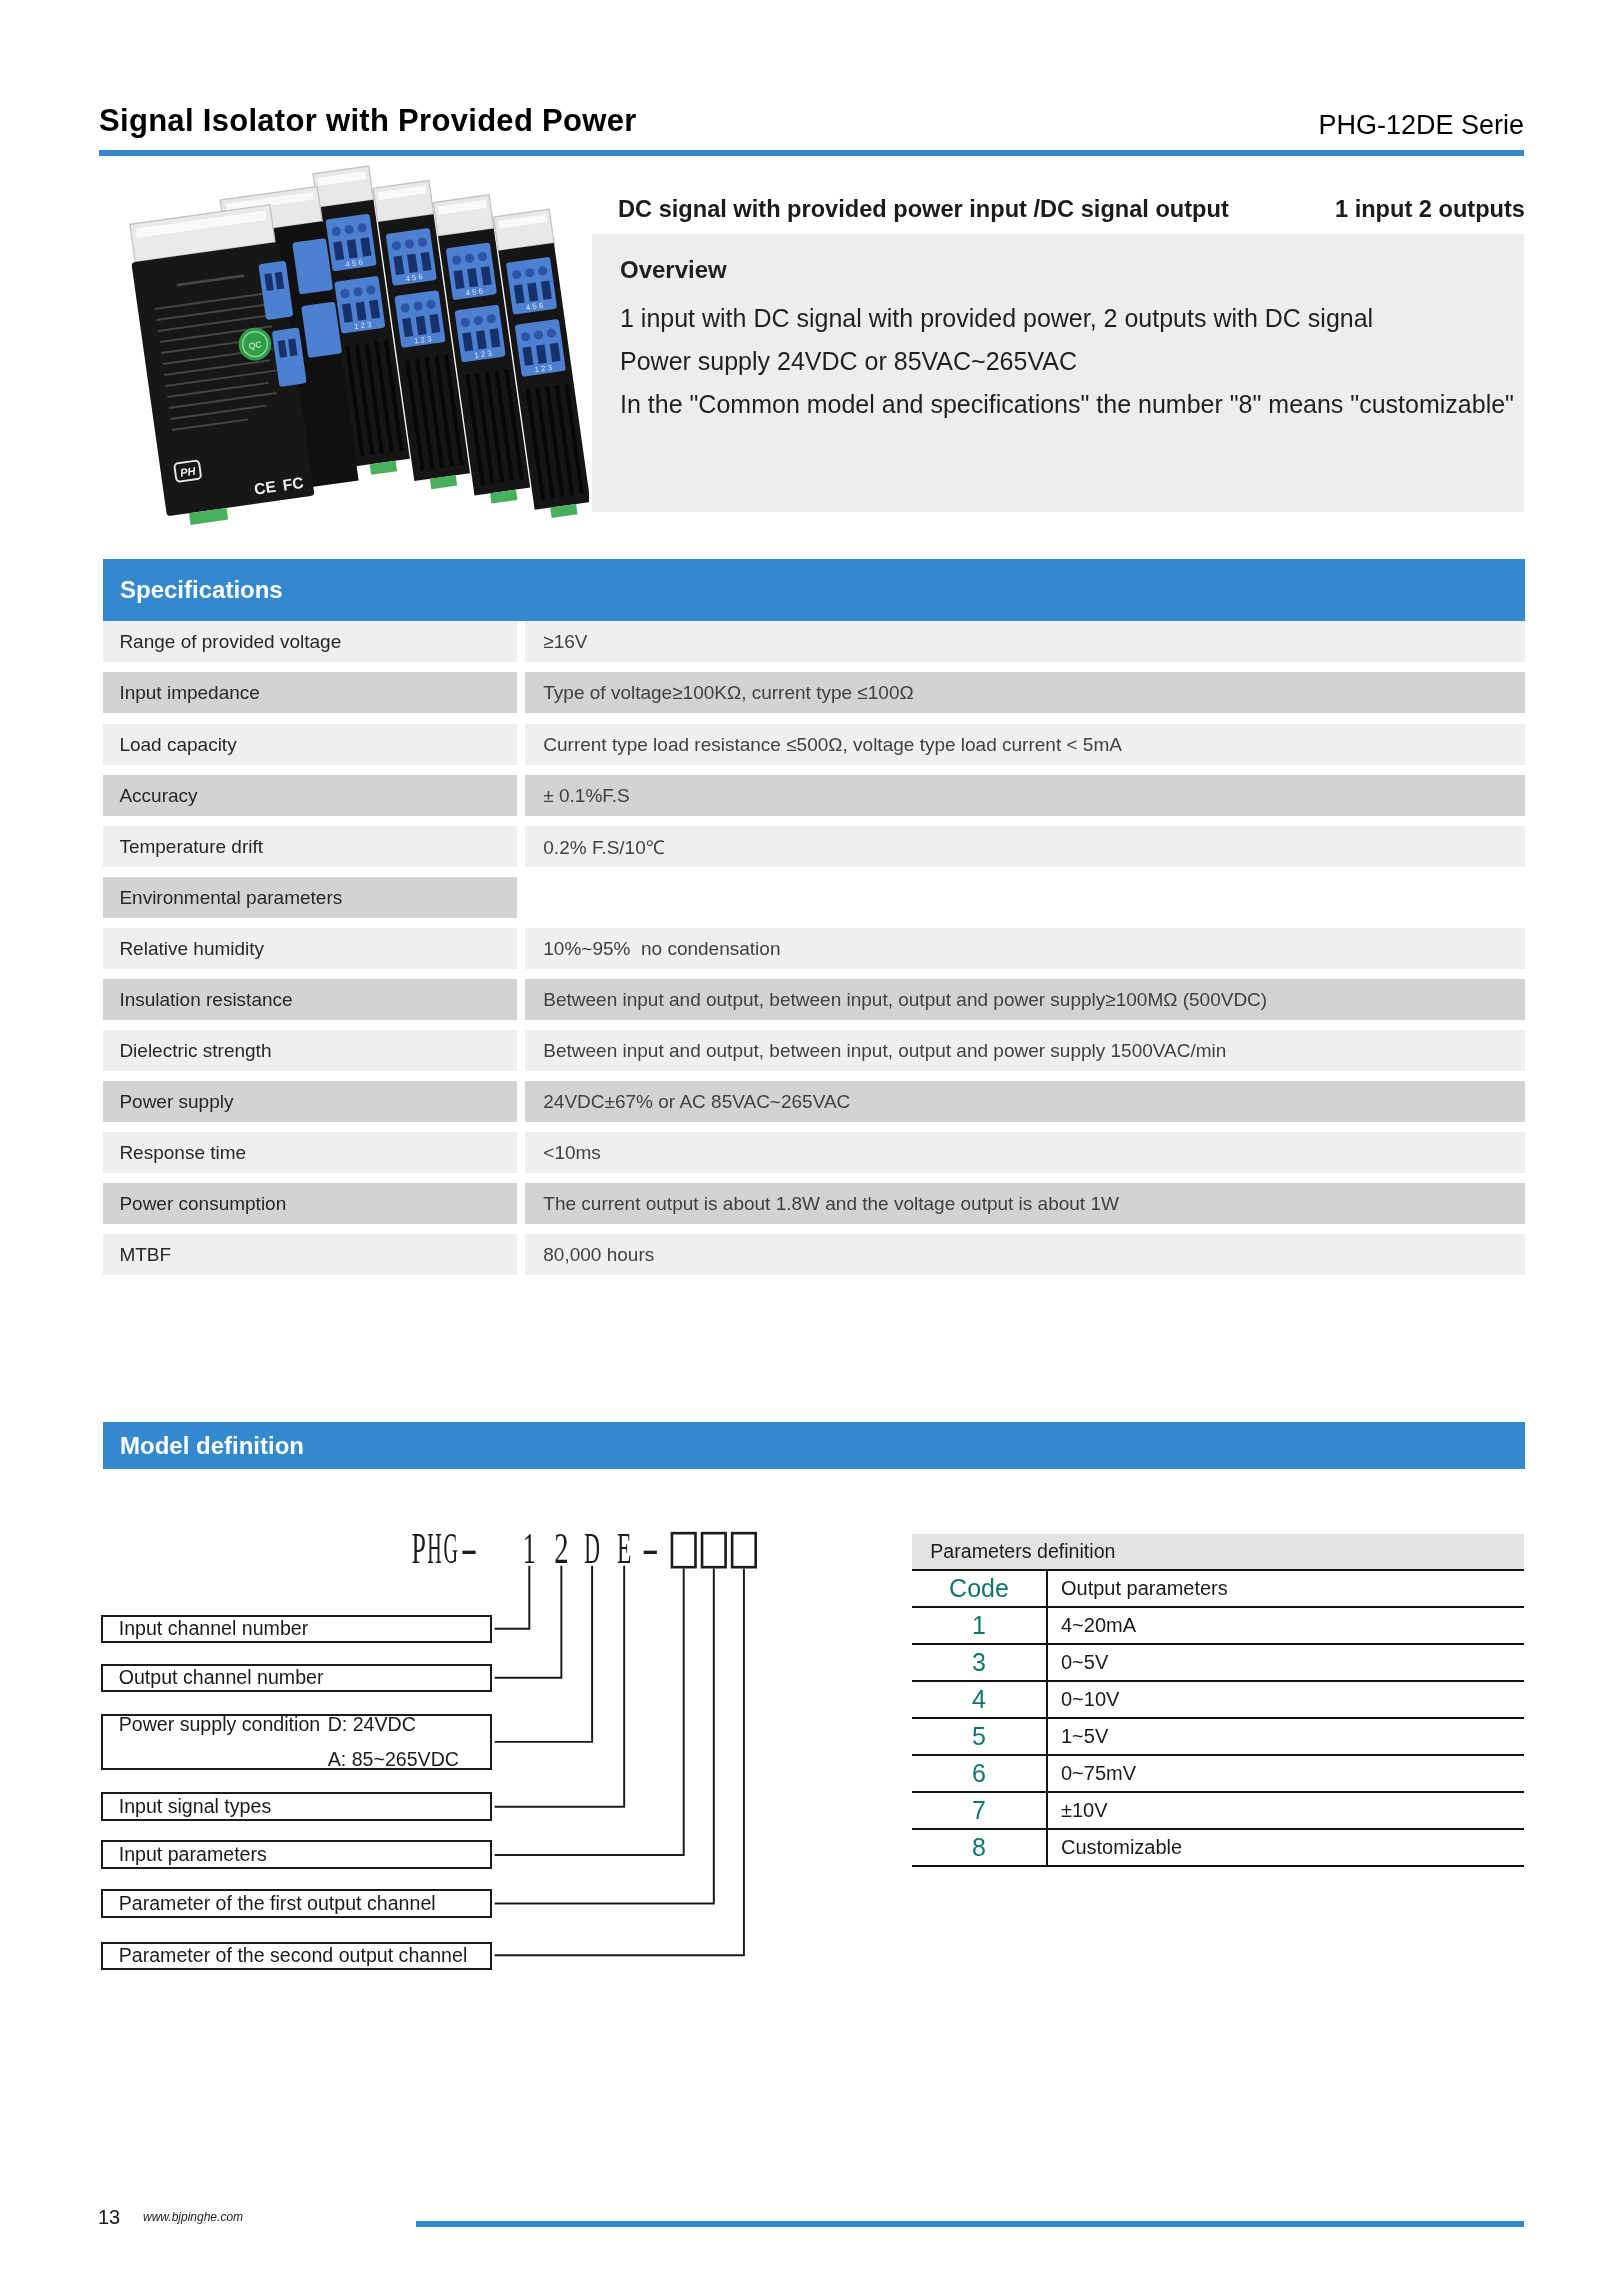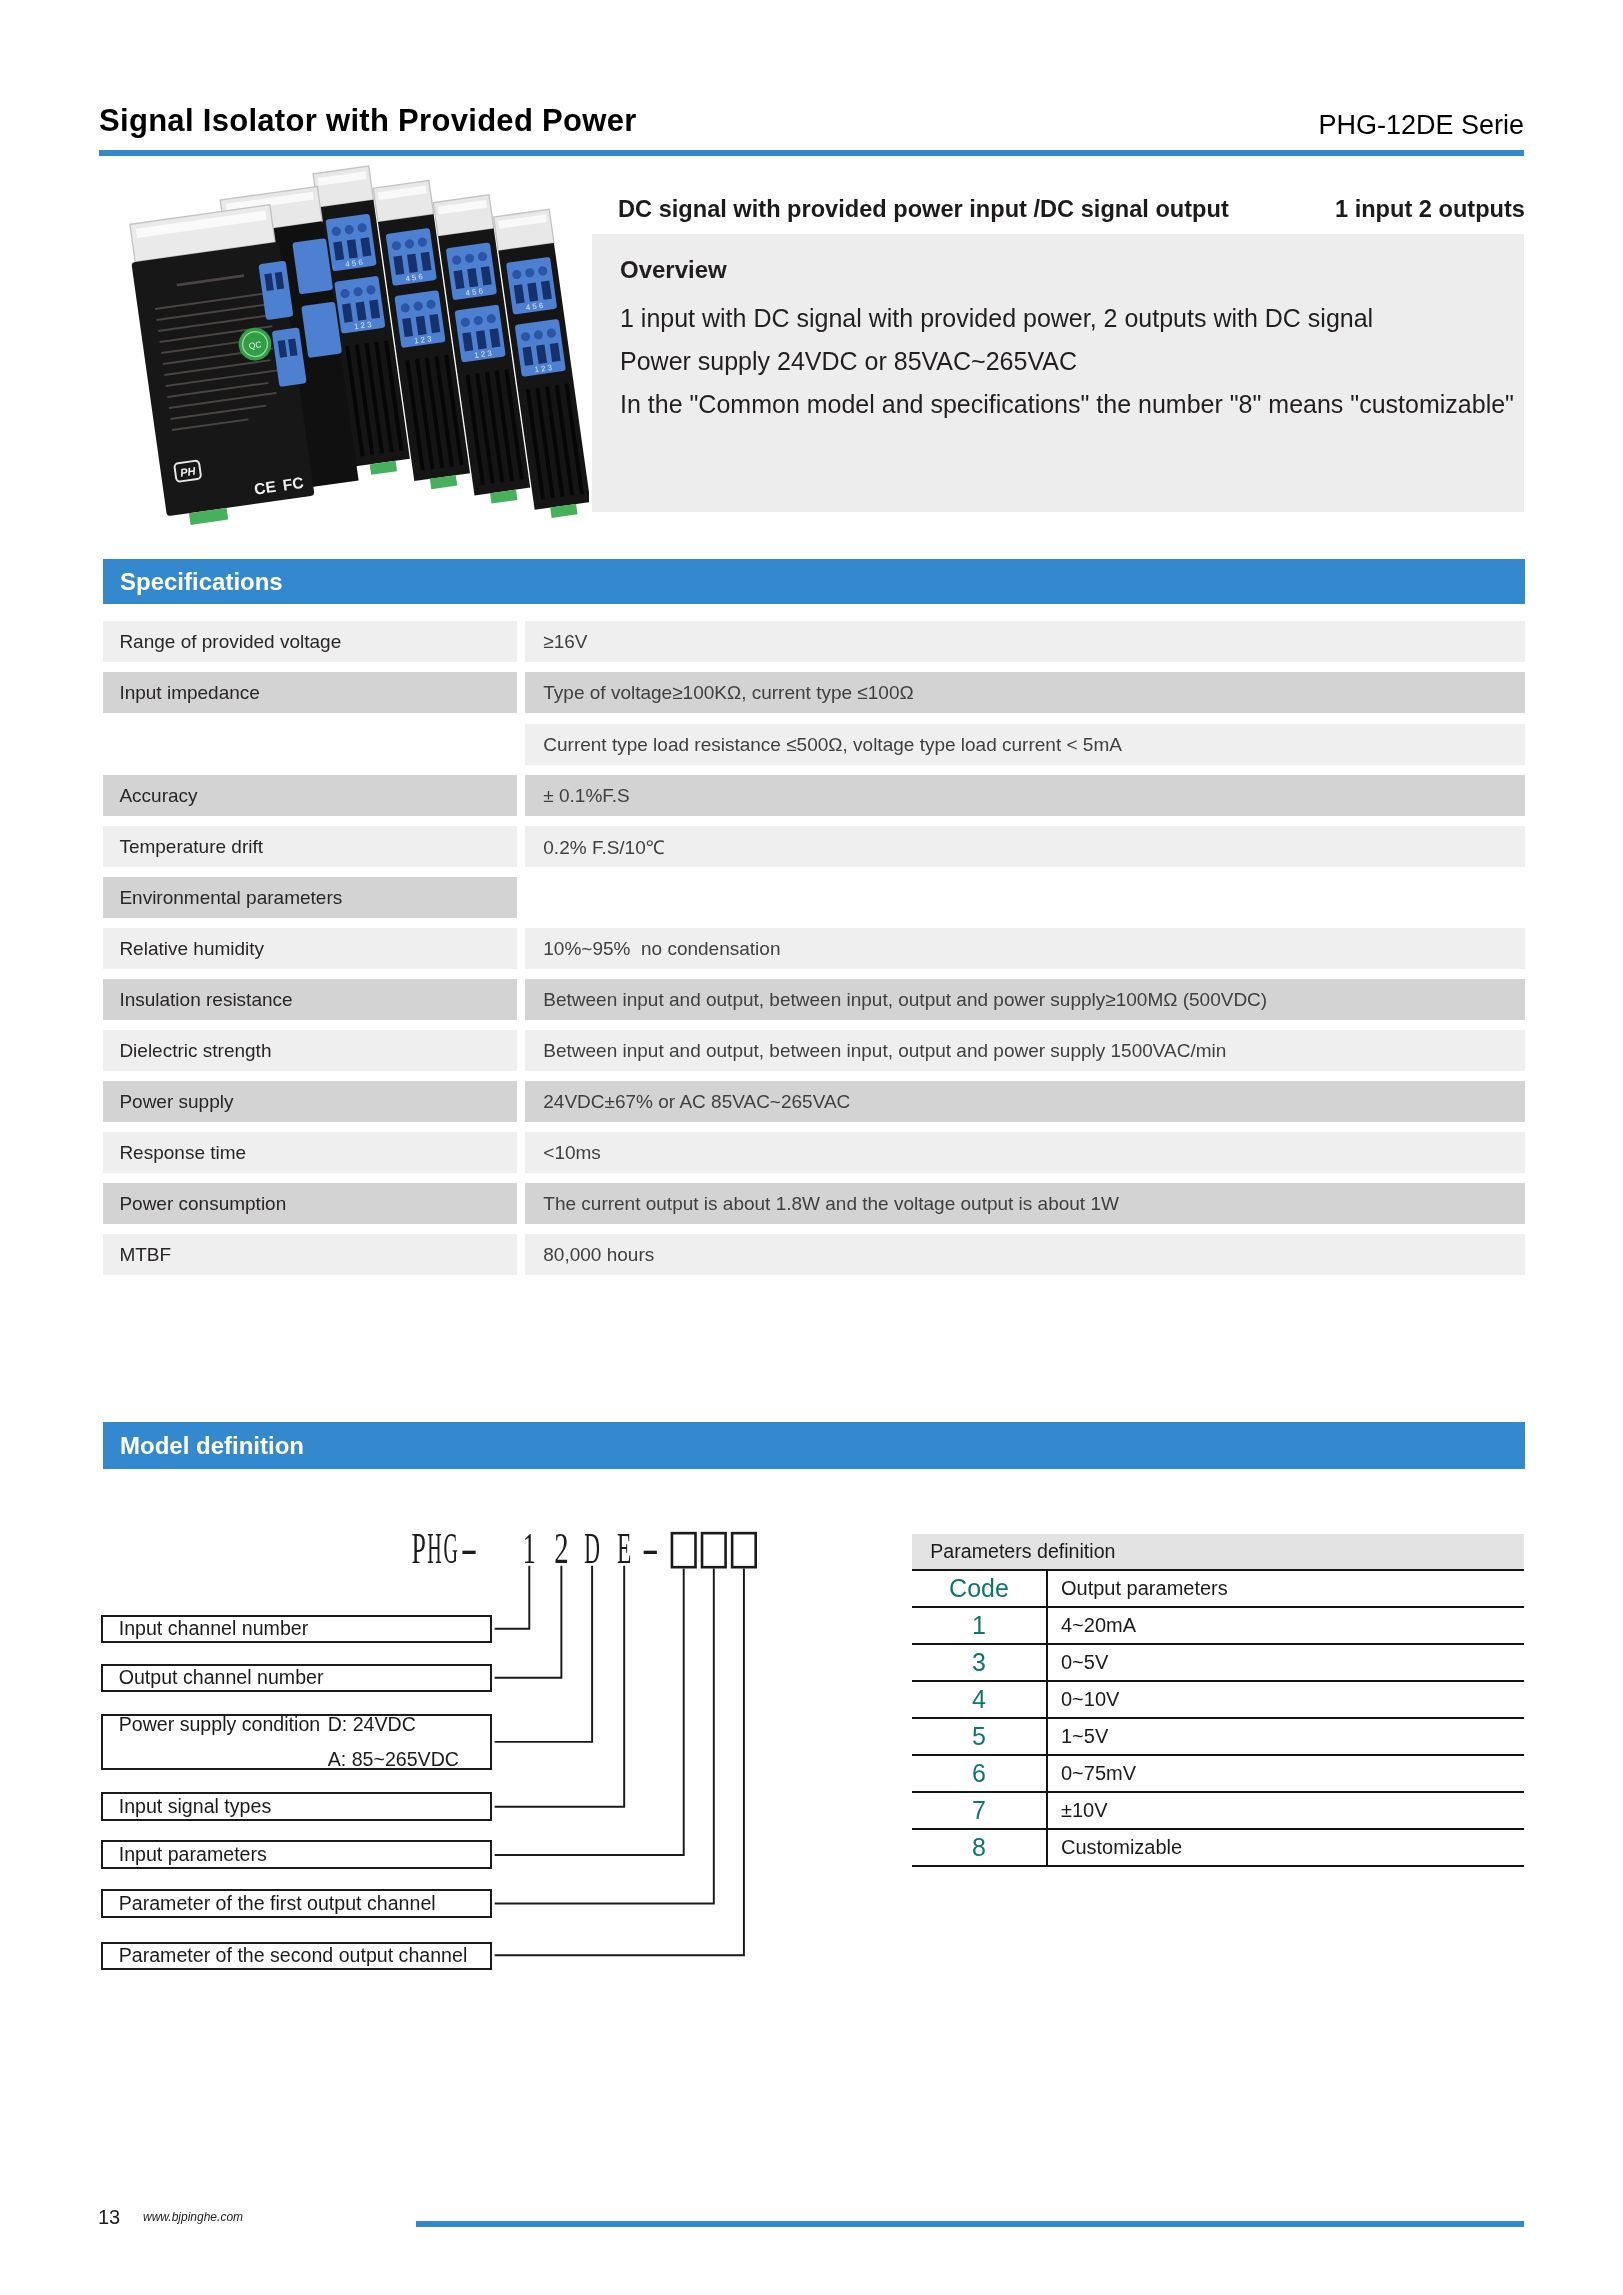--- a/index.html
+++ b/index.html
@@ -12,21 +12,21 @@
   .header-rule{position:absolute;left:99px;top:150px;width:1425px;height:5.9px;background:#3488cd;}
 
   
   .intro-line{position:absolute;left:618px;top:196px;width:907px;display:flex;
               justify-content:space-between;font-size:23.6px;font-weight:600;color:#1d1a1b;}
   .overview{position:absolute;left:592px;top:234px;width:932px;height:278px;background:#ededed;}
   .ov-title{position:absolute;left:28px;top:22px;font-size:24px;font-weight:bold;}
   .ov-line{position:absolute;left:28px;font-size:25px;white-space:pre;}
 
   
-  .section-bar{position:absolute;left:103px;width:1422px;height:45px;background:#3488cd;
+  .section-bar{position:absolute;left:103px;width:1422px;height:62px;background:#3488cd;
                color:#fff;display:flex;align-items:center;padding-left:17px;
                font-size:24px;font-weight:bold;box-sizing:border-box;}
 
   
   .spec-row{position:absolute;left:103px;width:1422px;height:41px;}
   .spec-label{position:absolute;left:0;top:0;width:414px;height:41px;display:flex;align-items:center;
               padding-left:16.4px;box-sizing:border-box;font-size:19px;color:#2a2627;}
   .spec-value{position:absolute;left:422px;top:0;width:1000px;height:41px;display:flex;align-items:center;
               padding-left:18.3px;box-sizing:border-box;font-size:19px;color:#404040;white-space:pre;}
   .r-light .spec-label,.r-light .spec-value{background:#efefef;}
@@ -176,20 +176,21 @@
   <div>
     <div class="spec-row r-light" style="top:621px">
       <div class="spec-label">Range of provided voltage</div>
       <div class="spec-value">≥16V</div>
       </div>
     <div class="spec-row r-dark" style="top:672px">
       <div class="spec-label">Input impedance</div>
       <div class="spec-value">Type of voltage≥100KΩ, current type ≤100Ω</div>
       </div>
     <div class="spec-row r-light" style="top:724px">
+      <div class="spec-label">Load capacity</div>
       <div class="spec-value">Current type load resistance ≤500Ω, voltage type load current &lt; 5mA</div>
       </div>
     <div class="spec-row r-dark" style="top:775px">
       <div class="spec-label">Accuracy</div>
       <div class="spec-value">± 0.1%F.S</div>
       </div>
     <div class="spec-row r-light" style="top:826px">
       <div class="spec-label">Temperature drift</div>
       <div class="spec-value">0.2% F.S/10℃</div>
       </div>

